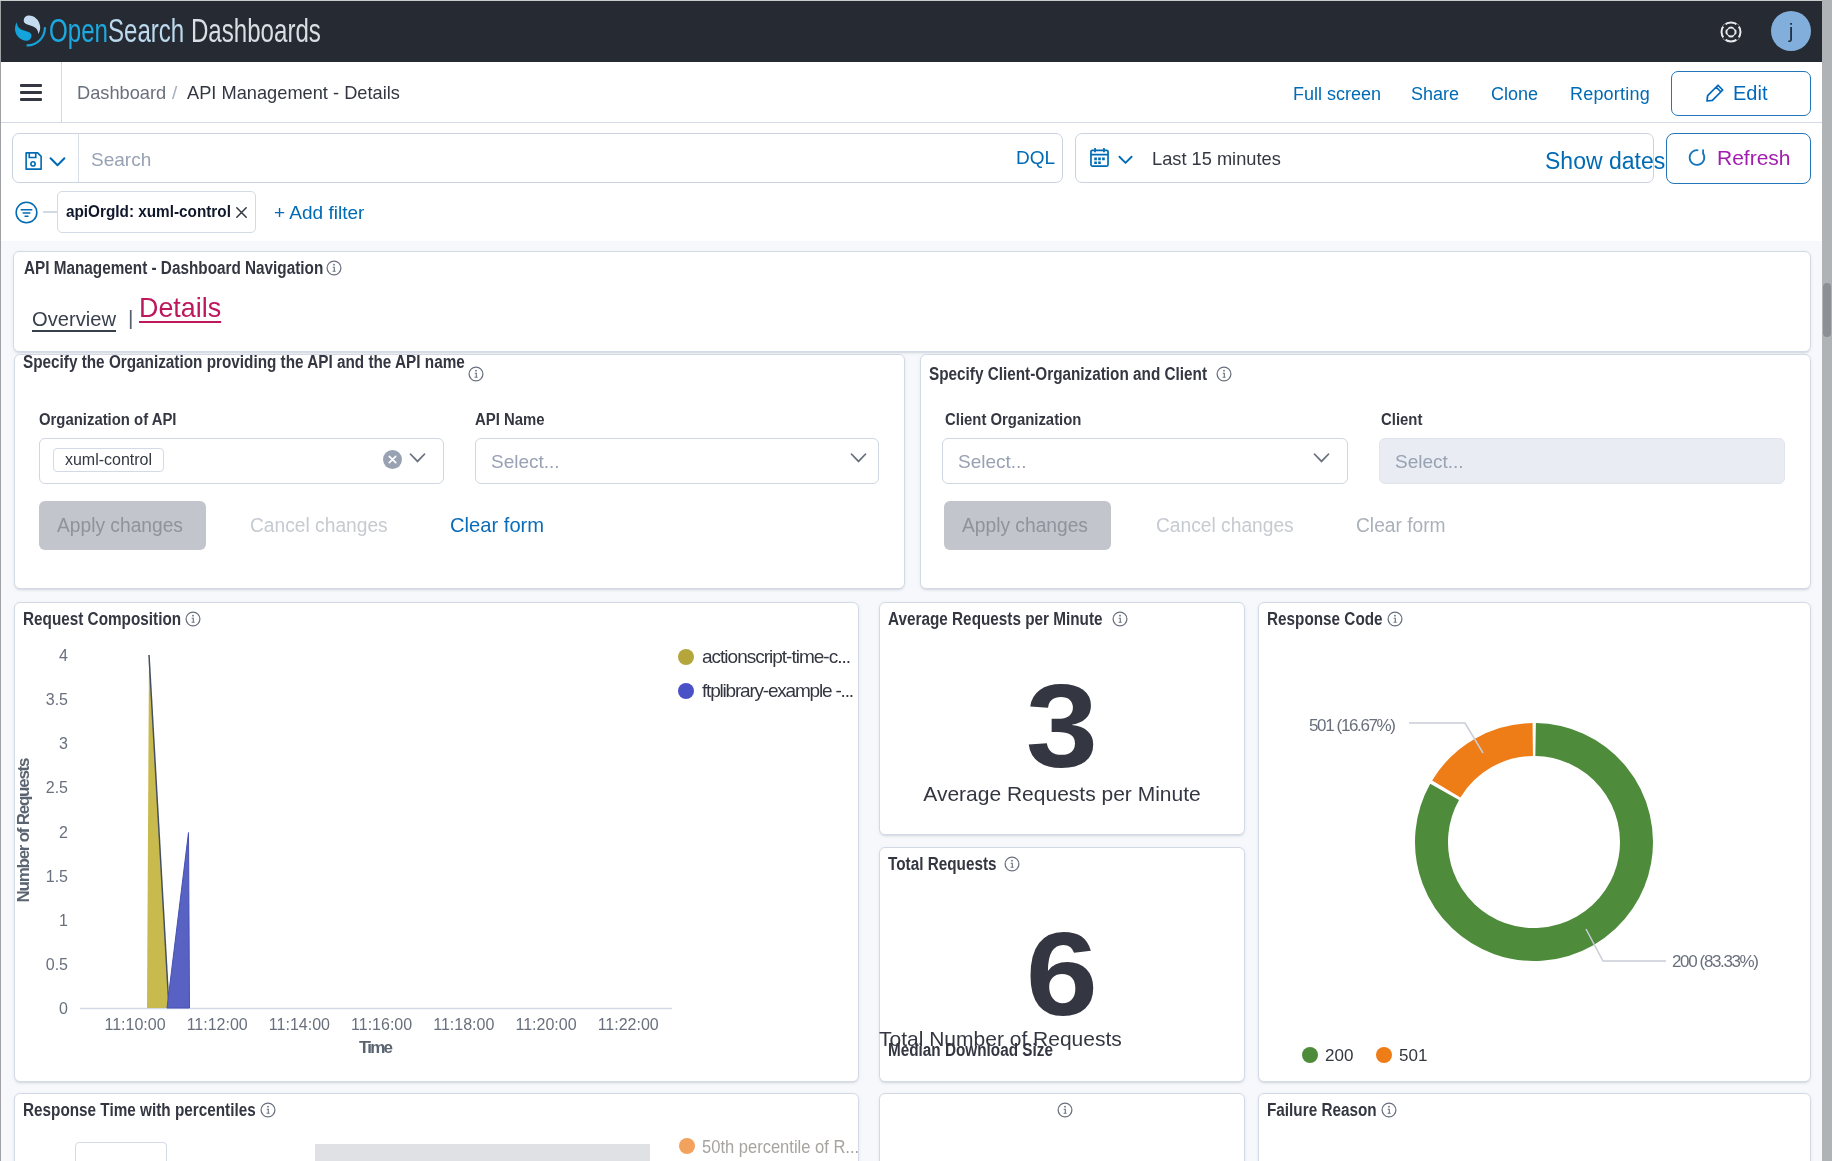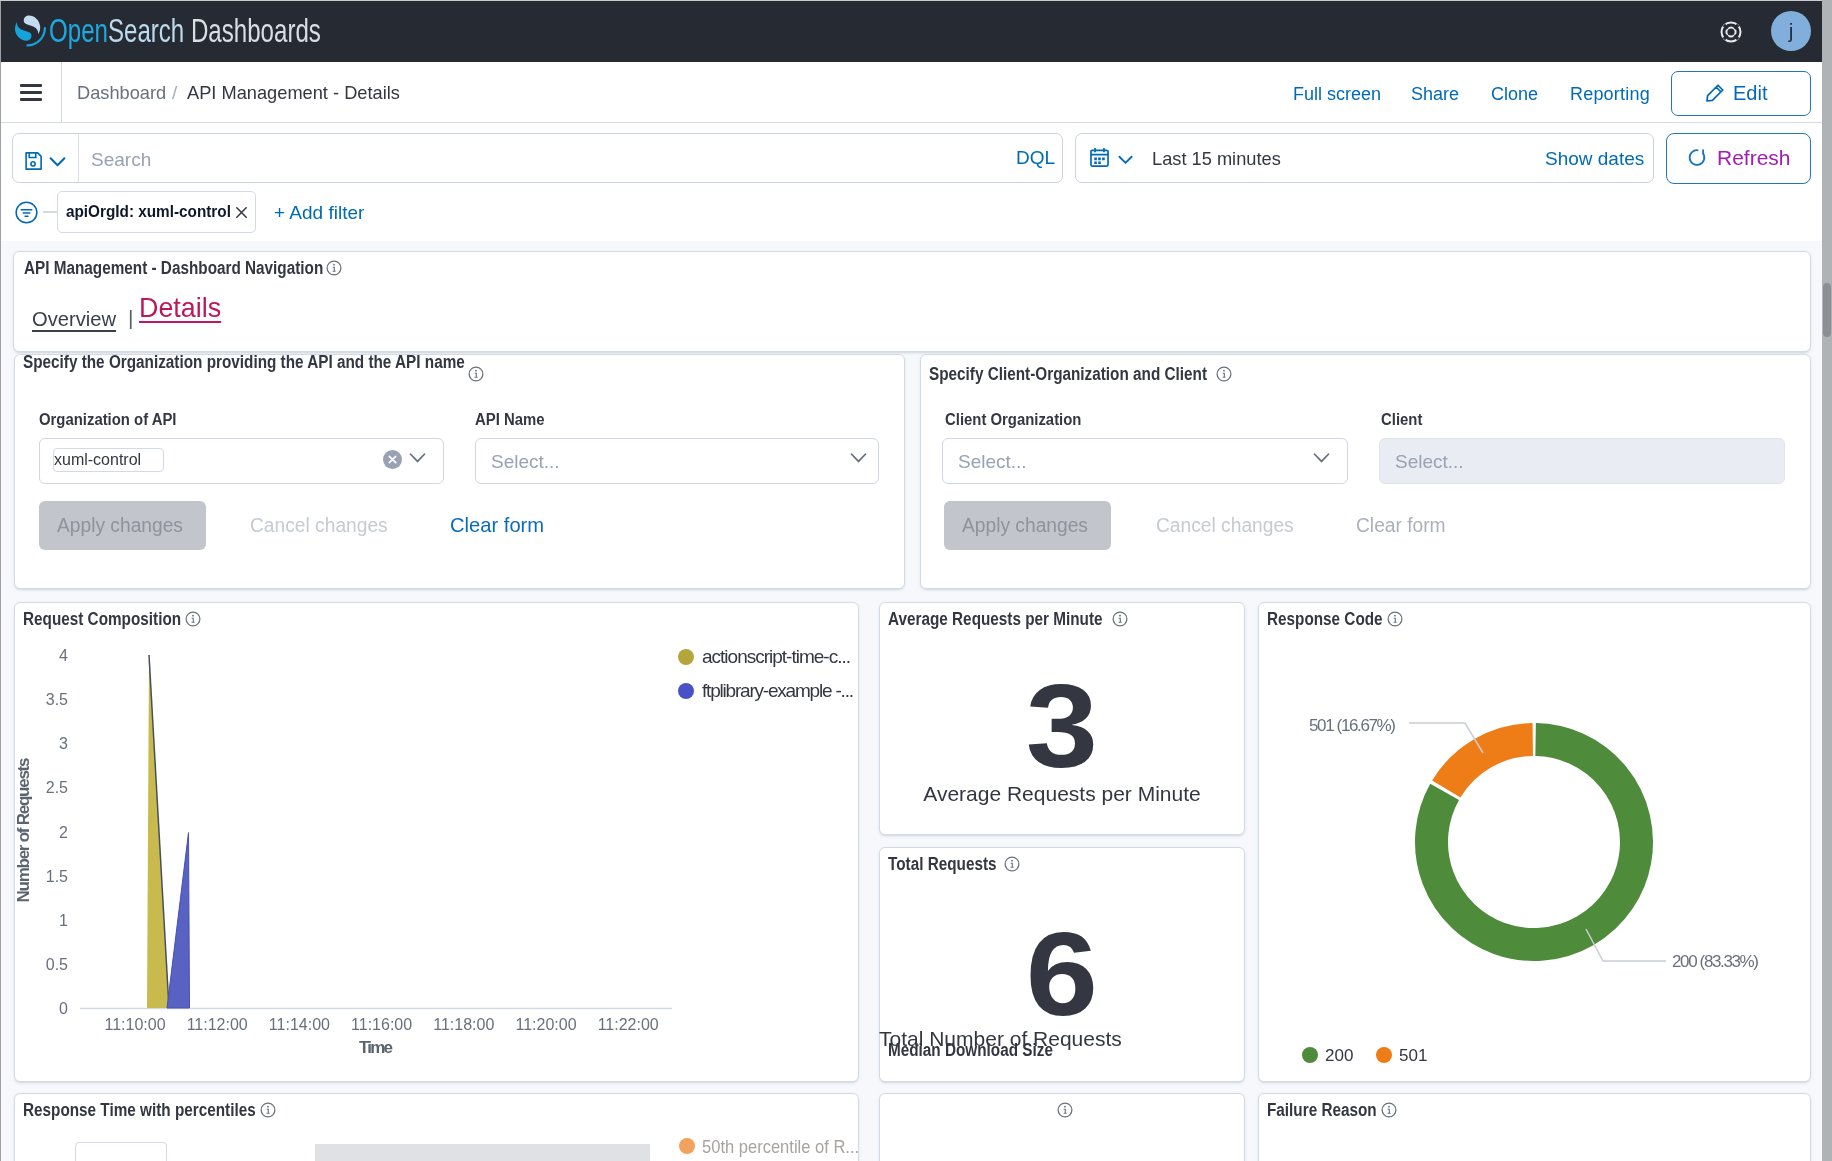--- a/index.html
+++ b/index.html
@@ -83,21 +83,21 @@
 <div class="abs" style="left:1075px;top:133px;width:579px;height:50px;background:#fff;border:1px solid #CBD3E1;border-radius:7px"></div>
 <svg class="abs" style="left:1089px;top:147px" width="21" height="21" viewBox="0 0 16 16">
   <rect x="1.5" y="2.5" width="13" height="12" rx="1" fill="none" stroke="#006BB4" stroke-width="1.3"></rect>
   <path d="M4.6 0.8 v3.2 M11.4 0.8 v3.2 M1.5 5.8 h13" stroke="#006BB4" stroke-width="1.3" fill="none"></path>
   <path d="M4 8 h2v2H4z M7 8 h2v2H7z M10 8 h2v2h-2z M4 11 h2v2H4z M7 11 h2v2H7z" fill="#006BB4" stroke="none"></path>
 </svg>
 <svg class="abs" style="left:1118px;top:155px" width="15" height="10" viewBox="0 0 16 10">
   <path d="M1.5 1.5 L8 8 L14.5 1.5" fill="none" stroke="#006BB4" stroke-width="2" stroke-linecap="round" stroke-linejoin="round"></path>
 </svg>
 <div class="abs" style="left:1152px;top:148px;font-size:19px;color:#343741;white-space:nowrap"><span class="sx96">Last 15 minutes</span></div>
-<div class="abs blue" style="left:1545px;top:148px;font-size:19px;white-space:nowrap">Show dates</div>
+<div class="abs blue" style="left:1545px;top:148px;font-size:23px;white-space:nowrap">Show dates</div>
 <div class="abs" style="left:1666px;top:133px;width:145px;height:51px;border:1.2px solid #2276B9;border-radius:8px"></div>
 <svg class="abs" style="left:1687px;top:147px" width="21" height="21" viewBox="0 0 20 20">
   <path d="M10.72 3.11 A7 7 0 1 0 15.23 5.98" fill="none" stroke="#1676BC" stroke-width="1.7"></path>
   <path d="M15.33 6.3 L15.33 2.9" stroke="#1676BC" stroke-width="1.7" stroke-linecap="round" fill="none"></path>
 </svg>
 <div class="abs" style="left:1717px;top:146px;font-size:21px;color:#a21caf">Refresh</div>
 
 <svg class="abs" style="left:15px;top:201px" width="23" height="23" viewBox="0 0 24 24">
   <circle cx="12" cy="12" r="10.8" fill="none" stroke="#006BB4" stroke-width="1.6"></circle>
   <path d="M6.5 9.2h11M8.5 12.5h7M10.5 15.8h3" stroke="#006BB4" stroke-width="1.6" fill="none" stroke-linecap="round"></path>
@@ -121,21 +121,21 @@
 <div class="abs" style="left:128px;top:306px;font-size:21px;color:#555E6E">|</div>
 <div class="abs" style="left:139px;top:292px;font-size:28px;color:#be185d;white-space:nowrap"><span class="sx96" style="text-decoration:underline;text-underline-offset:4px;text-decoration-thickness:1.5px">Details</span></div>
 
 <div class="panel" style="left:14px;top:354px;width:891px;height:235px"></div>
 <div class="ptitle" style="left:23px;top:352px"><span class="sx85">Specify the Organization providing the API and the API name</span></div>
 <svg class="info" style="left:468px;top:366px" width="16" height="16">
       <use href="#ic-i"></use>
     </svg>
 <div class="lbl" style="left:39px;top:411px"><span class="sx93">Organization of API</span></div>
 <div class="inp" style="left:39px;top:438px;width:405px"></div>
-<div class="abs" style="left:53px;top:448px;width:111px;height:24px;background:#fff;border:1px solid #D3DAE6;border-radius:4px;text-align:left;line-height:22px;font-size:16px;color:#343741">xuml-control</div>
+<div class="abs" style="left:53px;top:448px;width:111px;height:24px;background:#fff;border:1px solid #D3DAE6;border-radius:4px;text-align:center;line-height:22px;font-size:16px;color:#343741">xuml-control</div>
 <svg class="abs" style="left:383px;top:450px" width="19" height="19" viewBox="0 0 16 16">
   <circle cx="8" cy="8" r="8" fill="#98A2B3"></circle>
   <path d="M5.3 5.3 L10.7 10.7 M10.7 5.3 L5.3 10.7" stroke="#fff" stroke-width="1.4" stroke-linecap="round"></path>
 </svg>
 <svg class="abs" style="left:409px;top:453px" width="17" height="11" viewBox="0 0 16 10">
       <path d="M1.5 1 L8 7.8 L14.5 1" fill="none" stroke="#69707D" stroke-width="1.7" stroke-linecap="round" stroke-linejoin="round"></path>
     </svg>
 <div class="lbl" style="left:475px;top:411px"><span class="sx93">API Name</span></div>
 <div class="inp" style="left:475px;top:438px;width:404px"></div>
 <div class="ph" style="left:491px;top:451px">Select...</div>

